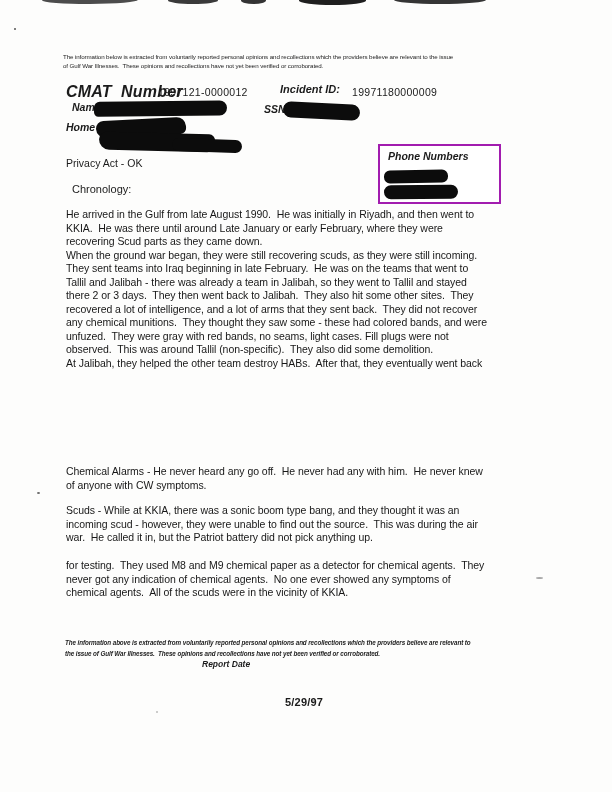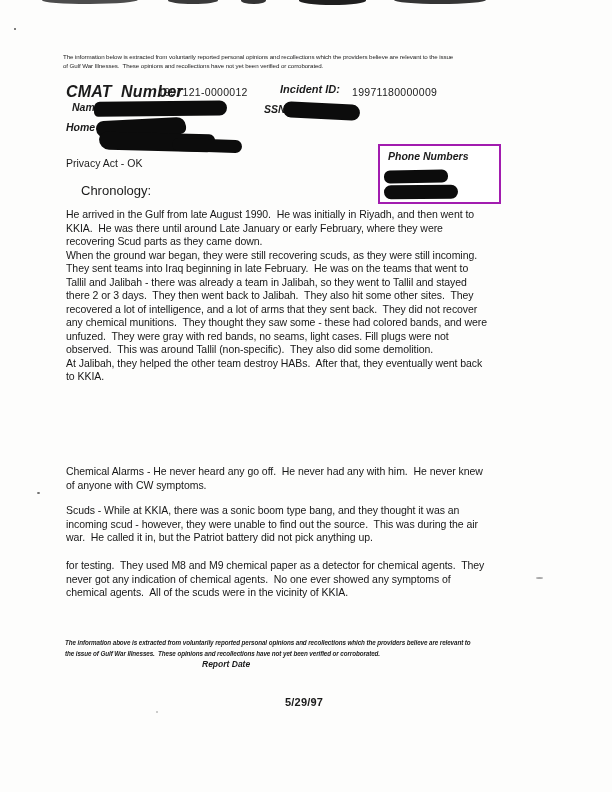--- a/index.html
+++ b/index.html
@@ -31,21 +31,21 @@
 
   
   #cmat-label      { left:66px;  top:83px; font-size:16px;   letter-spacing:0.2px; }
   #cmat-value      { left:158px; top:86px; font-size:10.5px; letter-spacing:0.3px; }
   #incident-label  { left:280px; top:83px; font-size:11px; }
   #incident-value  { left:352px; top:86px; font-size:10.5px; letter-spacing:0.3px; }
   #name-label      { left:72px;  top:101px; font-size:10.5px; }
   #ssn-label       { left:264px; top:103px; font-size:10.5px; }
   #home-label      { left:66px;  top:121px; font-size:10.5px; }
   #privacy-line    { left:66px;  top:157px; font-size:10.5px; }
-  #chronology-head { left:81px;  top:183px; font-size:13px; }
+  #chronology-head { left:72px;  top:183px; font-size:11px; }
 
   
   .redaction { position:absolute; background:#0c0c0c; }
   #red-name  { left:94px;  top:101px; width:133px; height:15px; border-radius:7px 9px 9px 5px; transform:rotate(-0.6deg); }
   #red-ssn   { left:283px; top:103px; width:77px;  height:16px; border-radius:8px; transform:rotate(3deg); }
   #red-home1 { left:96px;  top:119px; width:90px;  height:17px; border-radius:8px 10px 6px 10px; transform:rotate(-3deg); }
   #red-home2 { left:99px;  top:133px; width:116px; height:18px; border-radius:9px 7px 9px 12px; transform:rotate(1.5deg); }
   #red-home3 { left:172px; top:139px; width:70px;  height:13px; border-radius:7px; transform:rotate(2deg); }
 
   
@@ -124,21 +124,20 @@
       <div class="line">recovering Scud parts as they came down.</div>
       <div class="line">When the ground war began, they were still recovering scuds, as they were still incoming.</div>
       <div class="line">They sent teams into Iraq beginning in late February.  He was on the teams that went to</div>
       <div class="line">Tallil and Jalibah - there was already a team in Jalibah, so they went to Tallil and stayed</div>
       <div class="line">there 2 or 3 days.  They then went back to Jalibah.  They also hit some other sites.  They</div>
       <div class="line">recovered a lot of intelligence, and a lot of arms that they sent back.  They did not recover</div>
       <div class="line">any chemical munitions.  They thought they saw some - these had colored bands, and were</div>
       <div class="line">unfuzed.  They were gray with red bands, no seams, light cases. Fill plugs were not</div>
       <div class="line">observed.  This was around Tallil (non-specific).  They also did some demolition.</div>
       <div class="line">At Jalibah, they helped the other team destroy HABs.  After that, they eventually went back</div>
-      <div class="line">to KKIA.</div>
     </div>
 
 
   <div class="para" id="para-chem">
 
   <div class="line">Chemical Alarms - He never heard any go off.  He never had any with him.  He never knew</div>
       <div class="line">of anyone with CW symptoms.</div>
     </div>
 
   <div class="para" id="para-scuds">

